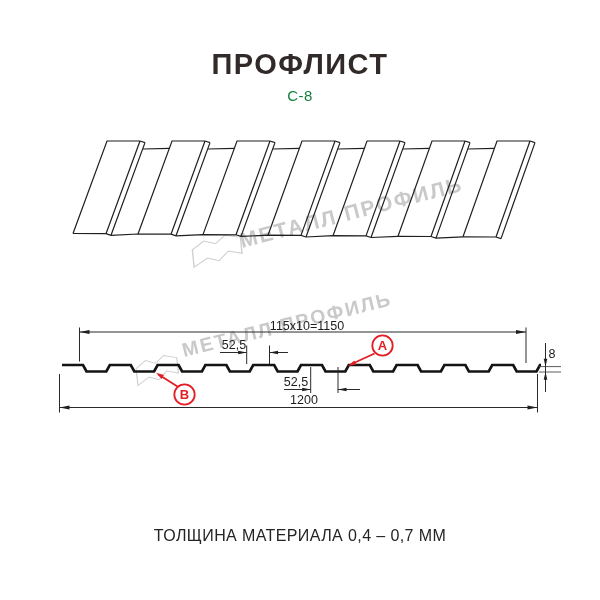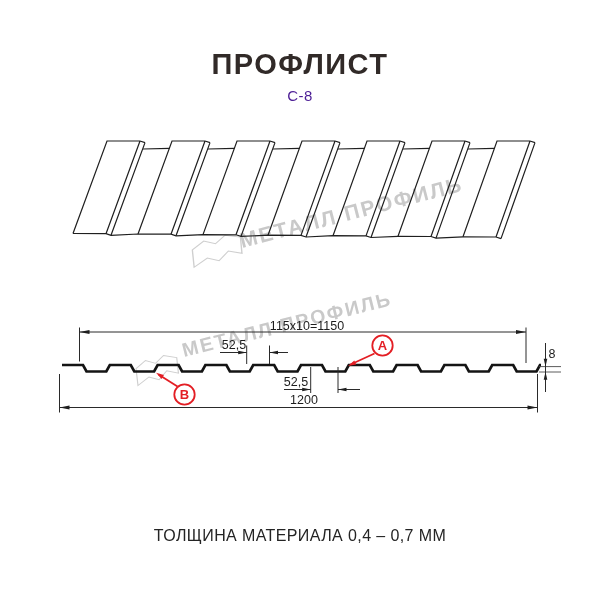--- a/index.html
+++ b/index.html
@@ -6,21 +6,21 @@
   .page{
     position:relative;width:600px;height:600px;background:#ffffff;overflow:hidden;
     font-family:"Liberation Sans",sans-serif;
   }
   .title{
     position:absolute;top:48px;left:0;width:600px;text-align:center;
     font-size:29px;font-weight:bold;letter-spacing:1.5px;color:#312a28;
   }
   .subtitle{
     position:absolute;top:87px;left:0;width:600px;text-align:center;
-    font-size:15px;font-weight:400;letter-spacing:.5px;color:#4c1d95;
+    font-size:15px;font-weight:400;letter-spacing:.5px;color:#15803d;
   }
   .footer-note{
     position:absolute;top:527px;left:0;width:600px;text-align:center;
     font-size:16px;font-weight:400;letter-spacing:.4px;color:#242424;
   }
   svg{position:absolute;top:0;left:0;}
   .ln{stroke:#1f1f1f;stroke-width:1.2;fill:none;}
   .dim{stroke:#2a2a2a;stroke-width:1;fill:none;}
   .dimlight{stroke:#4a4a4a;stroke-width:.9;fill:none;}
   .arr{fill:#1f1f1f;stroke:none;}

